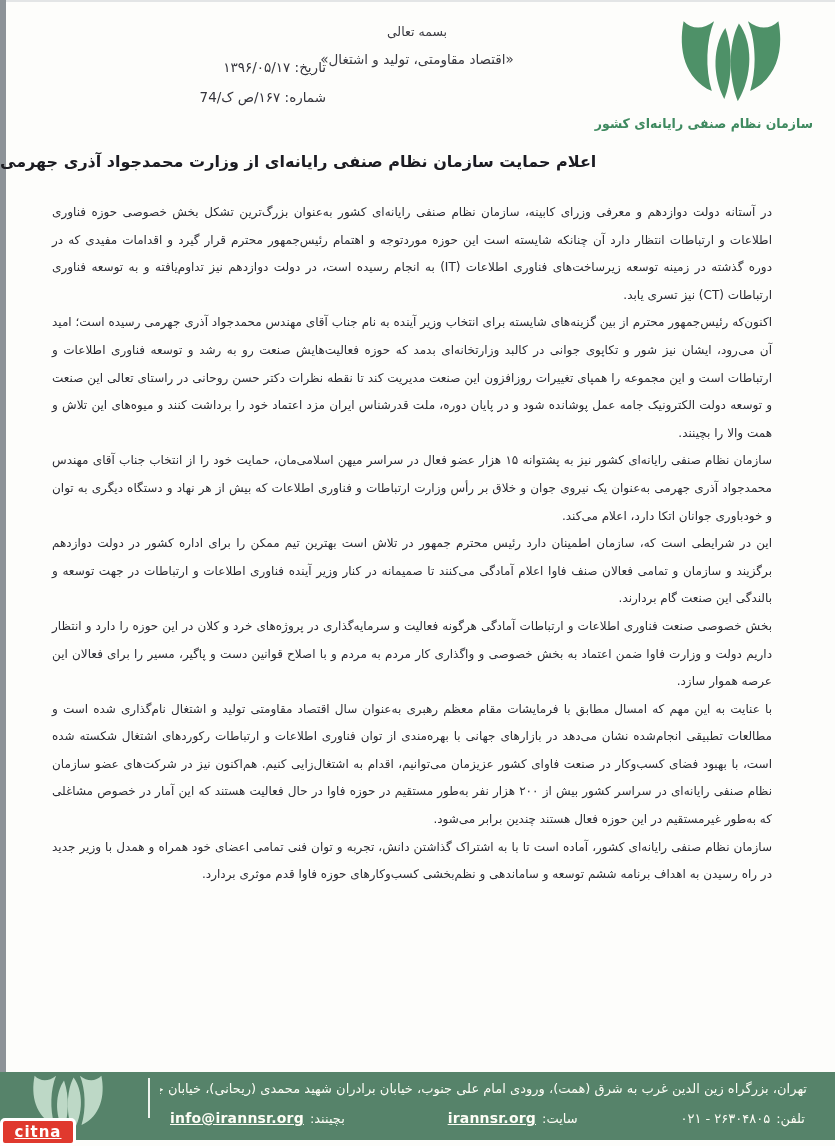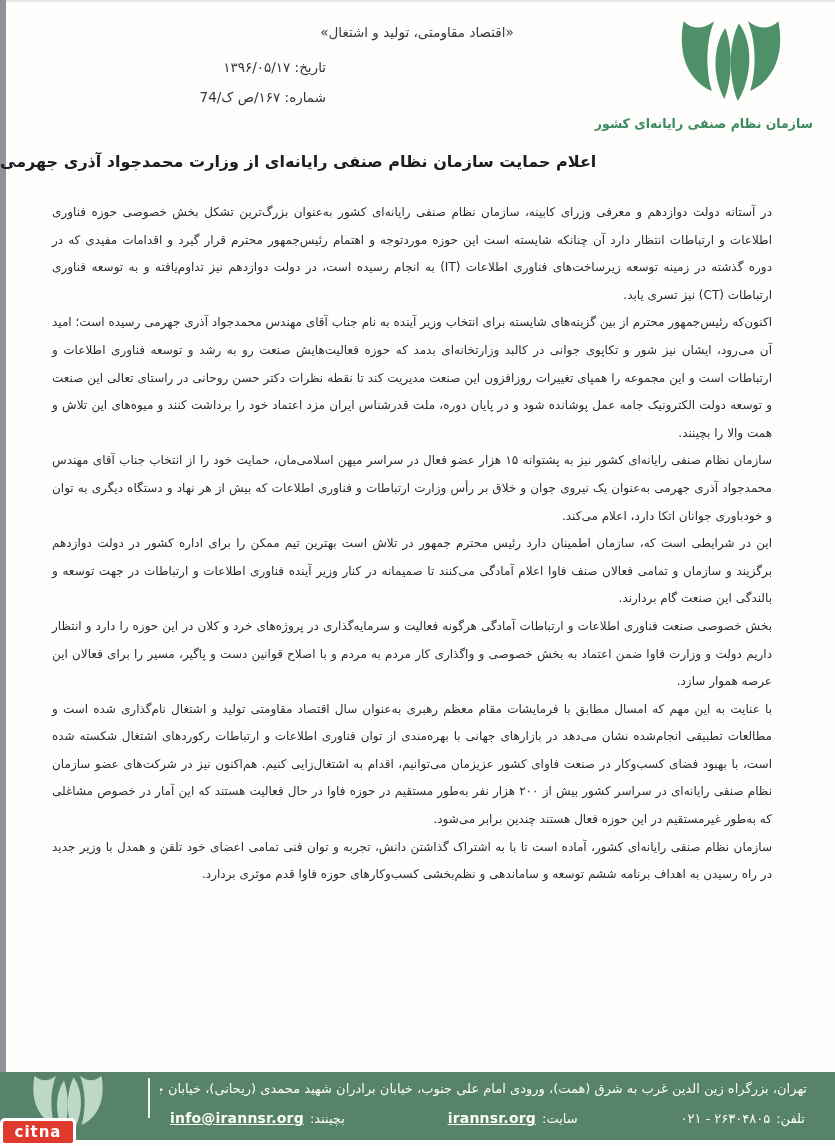--- a/index.html
+++ b/index.html
@@ -72,30 +72,31 @@
     display:flex; justify-content:space-between; align-items:center;
     font-size:13px;
   }
   .f-item { display:inline-flex; gap:6px; align-items:center; white-space:nowrap; }
   .f-latin { font-family:"DejaVu Sans", sans-serif; font-weight:bold; font-size:14px; letter-spacing:0.2px;text-decoration:underline; }
   .citna-badge {
     position:absolute; left:0; top:1118px; width:76px; height:28px;
     background:#e0392e; border:3px solid #ffffff; border-radius:5px;
     display:flex; align-items:center; justify-content:center;
     color:#ffffff; font-weight:bold; font-size:15px; letter-spacing:1px;
-    direction:ltr; text-transform:lowercase;
+    direction:ltr; text-transform:lowercase;text-decoration:underline;
   }
 </style>
 </head>
 <body>
 
 <div class="scan-edge-top"></div>
 <div class="scan-edge-left"></div>
 
 <div class="besmele-block">
+  <div class="besmele">بسمه تعالی</div>
   <div class="slogan">«اقتصاد مقاومتی، تولید و اشتغال»</div>
 </div>
 
 <div class="ref-block">
   <div>تاریخ: ۱۳۹۶/۰۵/۱۷</div>
   <div>شماره: ۱۶۷/ص ک/74</div>
 </div>
 
 <div class="logo-block">
   <svg viewBox="0 0 100 78" aria-hidden="true">
@@ -111,21 +112,21 @@
 
 <div class="letter-title">اعلام حمایت سازمان نظام صنفی رایانه‌ای از وزارت محمدجواد آذری جهرمی</div>
 
 <div class="letter-body">
   <p>در آستانه دولت دوازدهم و معرفی وزرای کابینه، سازمان نظام صنفی رایانه‌ای کشور به‌عنوان بزرگ‌ترین تشکل بخش خصوصی حوزه فناوری اطلاعات و ارتباطات انتظار دارد آن چنانکه شایسته است این حوزه موردتوجه و اهتمام رئیس‌جمهور محترم قرار گیرد و اقدامات مفیدی که در دوره گذشته در زمینه توسعه زیرساخت‌های فناوری اطلاعات (IT) به انجام رسیده است، در دولت دوازدهم نیز تداوم‌یافته و به توسعه فناوری ارتباطات (CT) نیز تسری یابد.</p>
   <p>اکنون‌که رئیس‌جمهور محترم از بین گزینه‌های شایسته برای انتخاب وزیر آینده به نام جناب آقای مهندس محمدجواد آذری جهرمی رسیده است؛ امید آن می‌رود، ایشان نیز شور و تکاپوی جوانی در کالبد وزارتخانه‌ای بدمد که حوزه فعالیت‌هایش صنعت رو به رشد و توسعه فناوری اطلاعات و ارتباطات است و این مجموعه را همپای تغییرات روزافزون این صنعت مدیریت کند تا نقطه نظرات دکتر حسن روحانی در راستای تعالی این صنعت و توسعه دولت الکترونیک جامه عمل پوشانده شود و در پایان دوره، ملت قدرشناس ایران مزد اعتماد خود را برداشت کنند و میوه‌های این تلاش و همت والا را بچینند.</p>
   <p>سازمان نظام صنفی رایانه‌ای کشور نیز به پشتوانه ۱۵ هزار عضو فعال در سراسر میهن اسلامی‌مان، حمایت خود را از انتخاب جناب آقای مهندس محمدجواد آذری جهرمی به‌عنوان یک نیروی جوان و خلاق بر رأس وزارت ارتباطات و فناوری اطلاعات که بیش از هر نهاد و دستگاه دیگری به توان و خودباوری جوانان اتکا دارد، اعلام می‌کند.</p>
   <p>این در شرایطی است که، سازمان اطمینان دارد رئیس محترم جمهور در تلاش است بهترین تیم ممکن را برای اداره کشور در دولت دوازدهم برگزیند و سازمان و تمامی فعالان صنف فاوا اعلام آمادگی می‌کنند تا صمیمانه در کنار وزیر آینده فناوری اطلاعات و ارتباطات در جهت توسعه و بالندگی این صنعت گام بردارند.</p>
   <p>بخش خصوصی صنعت فناوری اطلاعات و ارتباطات آمادگی هرگونه فعالیت و سرمایه‌گذاری در پروژه‌های خرد و کلان در این حوزه را دارد و انتظار داریم دولت و وزارت فاوا ضمن اعتماد به بخش خصوصی و واگذاری کار مردم به مردم و با اصلاح قوانین دست و پاگیر، مسیر را برای فعالان این عرصه هموار سازد.</p>
   <p>با عنایت به این مهم که امسال مطابق با فرمایشات مقام معظم رهبری به‌عنوان سال اقتصاد مقاومتی تولید و اشتغال نام‌گذاری شده است و مطالعات تطبیقی انجام‌شده نشان می‌دهد در بازارهای جهانی با بهره‌مندی از توان فناوری اطلاعات و ارتباطات رکوردهای اشتغال شکسته شده است، با بهبود فضای کسب‌وکار در صنعت فاوای کشور عزیزمان می‌توانیم، اقدام به اشتغال‌زایی کنیم. هم‌اکنون نیز در شرکت‌های عضو سازمان نظام صنفی رایانه‌ای در سراسر کشور بیش از ۲۰۰ هزار نفر به‌طور مستقیم در حوزه فاوا در حال فعالیت هستند که این آمار در خصوص مشاغلی که به‌طور غیرمستقیم در این حوزه فعال هستند چندین برابر می‌شود.</p>
-  <p>سازمان نظام صنفی رایانه‌ای کشور، آماده است تا با به اشتراک گذاشتن دانش، تجربه و توان فنی تمامی اعضای خود تلفن و همدل با وزیر جدید در راه رسیدن به اهداف برنامه ششم توسعه و ساماندهی و نظم‌بخشی کسب‌وکارهای حوزه فاوا قدم موثری بردارد.</p>
+  <p>سازمان نظام صنفی رایانه‌ای کشور، آماده است تا با به اشتراک گذاشتن دانش، تجربه و توان فنی تمامی اعضای خود همراه و همدل با وزیر جدید در راه رسیدن به اهداف برنامه ششم توسعه و ساماندهی و نظم‌بخشی کسب‌وکارهای حوزه فاوا قدم موثری بردارد.</p>
 </div>
 
 <div class="footer-band">
   <div class="footer-logo">
     <svg viewBox="0 0 100 78" aria-hidden="true">
       <g fill="#bdd8c6">
         <path d="M8,1 C3,26 9,52 33,63 C27,43 28,18 35,1 C25,9 15,8 8,1 Z"></path>
         <path d="M92,1 C97,26 91,52 67,63 C73,43 72,18 65,1 C75,9 85,8 92,1 Z"></path>
         <path d="M45,7 C34,23 33,49 44,70 C51,53 52,27 45,7 Z"></path>
         <path d="M57,3 C69,19 70,48 56,72 C48,52 47,22 57,3 Z"></path>

